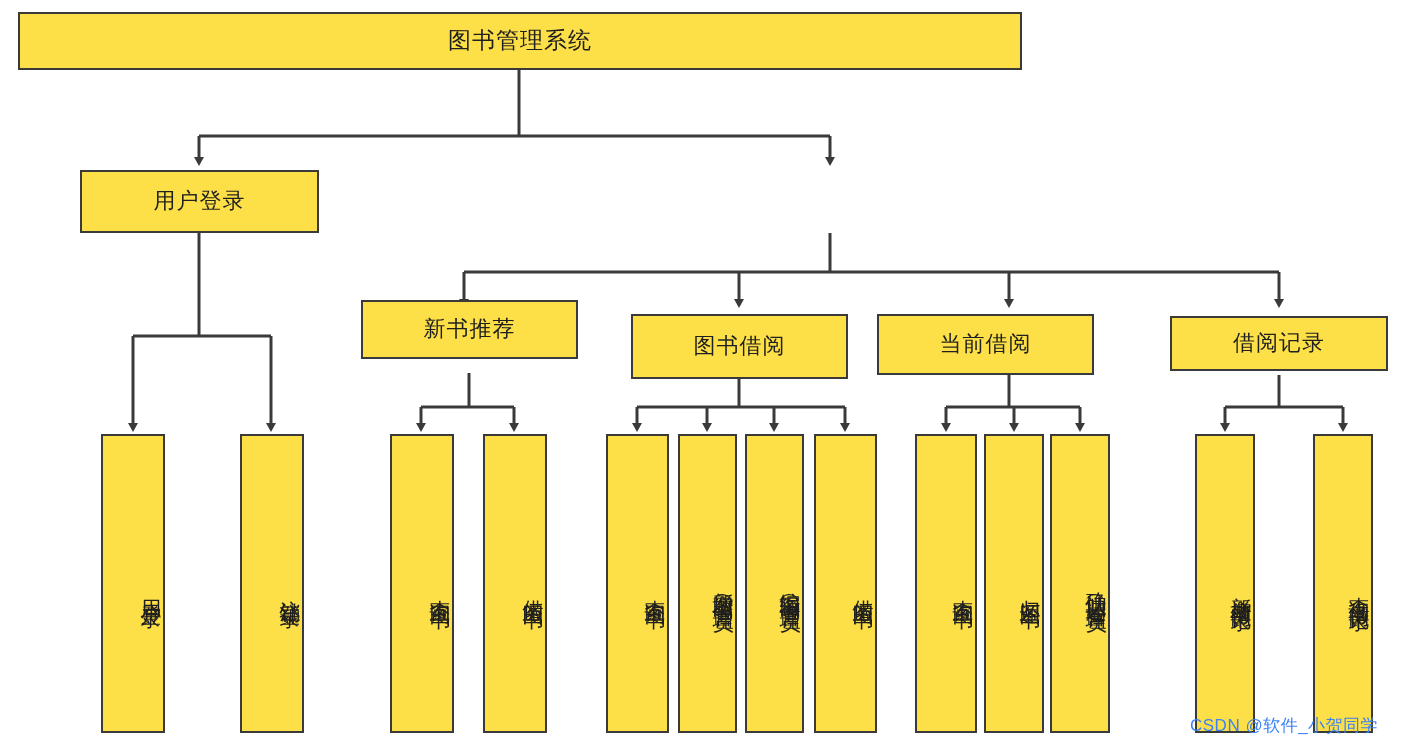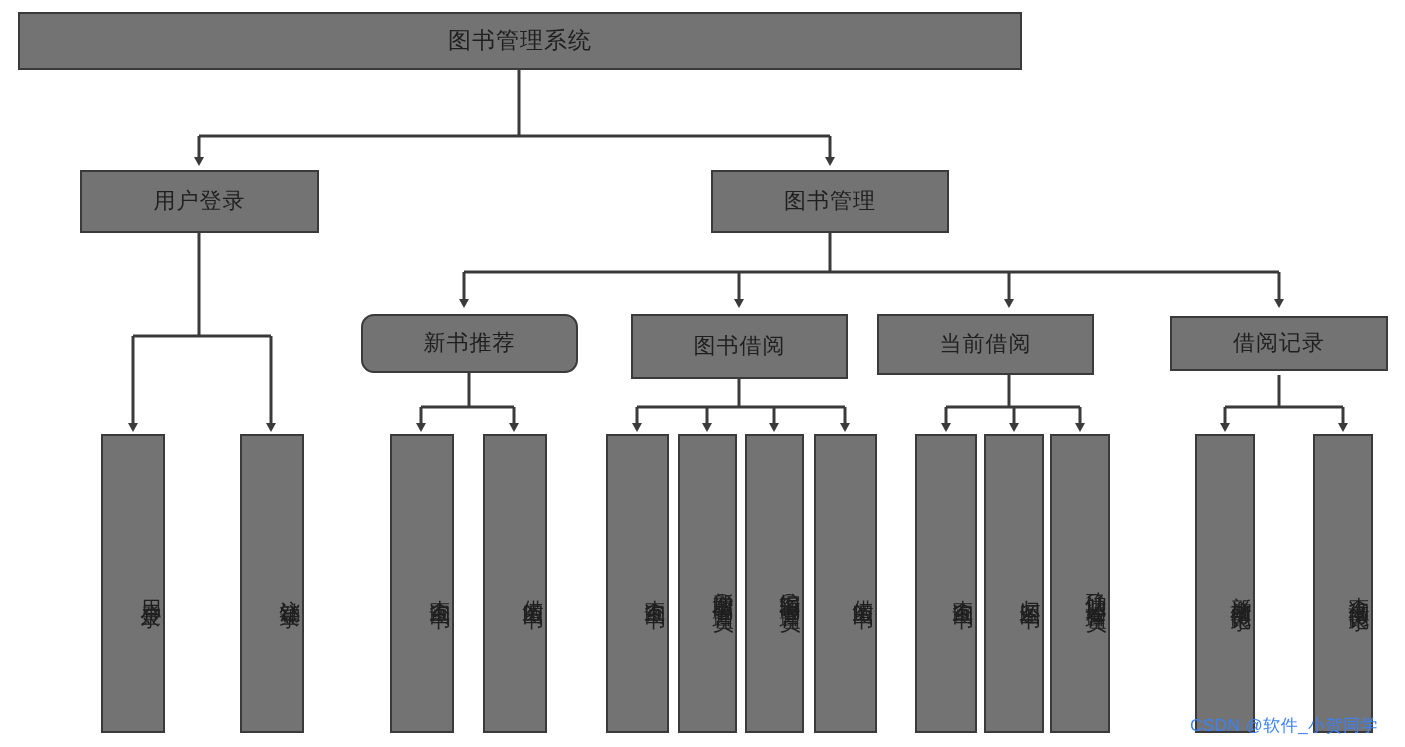--- a/index.html
+++ b/index.html
@@ -21,21 +21,21 @@
     position: absolute;
     left: 0;
     top: 0;
     width: 1405px;
     height: 747px;
     pointer-events: none;
   }
   .node {
     position: absolute;
     box-sizing: border-box;
-    background: #737373;
+    background: #fde047;
     border: 2px solid #3a3a3a;
     display: flex;
     align-items: center;
     justify-content: center;
     color: #1f1f1f;
   }
   .node.horiz {
     font-size: 22px;
     letter-spacing: 1px;
     line-height: 1.2;
@@ -124,25 +124,22 @@
     </g>
   </svg>
 
   <div class="node horiz root" style="left:18px; top:12px; width:1004px; height:58px;">
     <span>图书管理系统</span>
   </div>
 
   <div class="node horiz" style="left:80px; top:170px; width:239px; height:63px;">
     <span>用户登录</span>
   </div>
-  <div class="node horiz" style="left:711px; top:170px; width:238px; height:63px;">
-    <span>图书管理</span>
-  </div>
 
-  <div class="node horiz" style="left:361px; top:314px; width:217px; height:59px;border-radius:13px;">
+  <div class="node horiz" style="left:361px; top:300px; width:217px; height:59px;">
     <span>新书推荐</span>
   </div>
   <div class="node horiz" style="left:631px; top:314px; width:217px; height:65px;">
     <span>图书借阅</span>
   </div>
   <div class="node horiz" style="left:877px; top:314px; width:217px; height:61px;">
     <span>当前借阅</span>
   </div>
   <div class="node horiz" style="left:1170px; top:316px; width:218px; height:55px;">
     <span>借阅记录</span>

